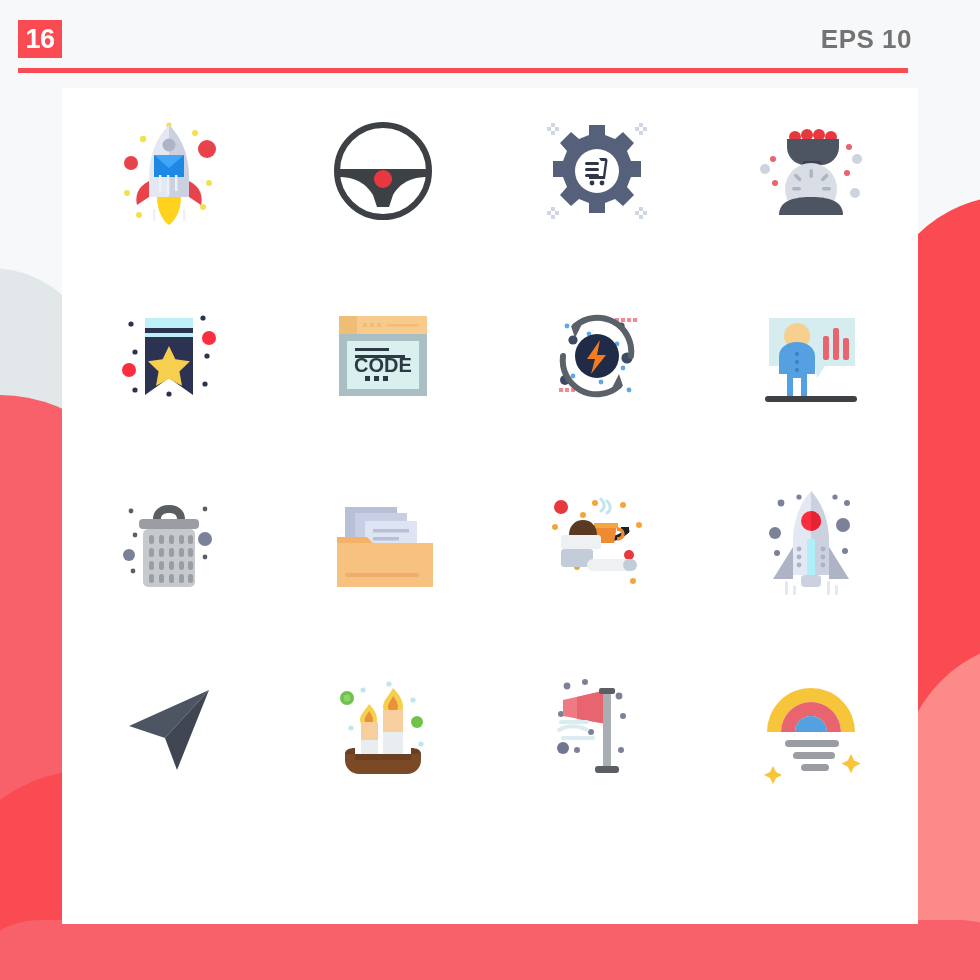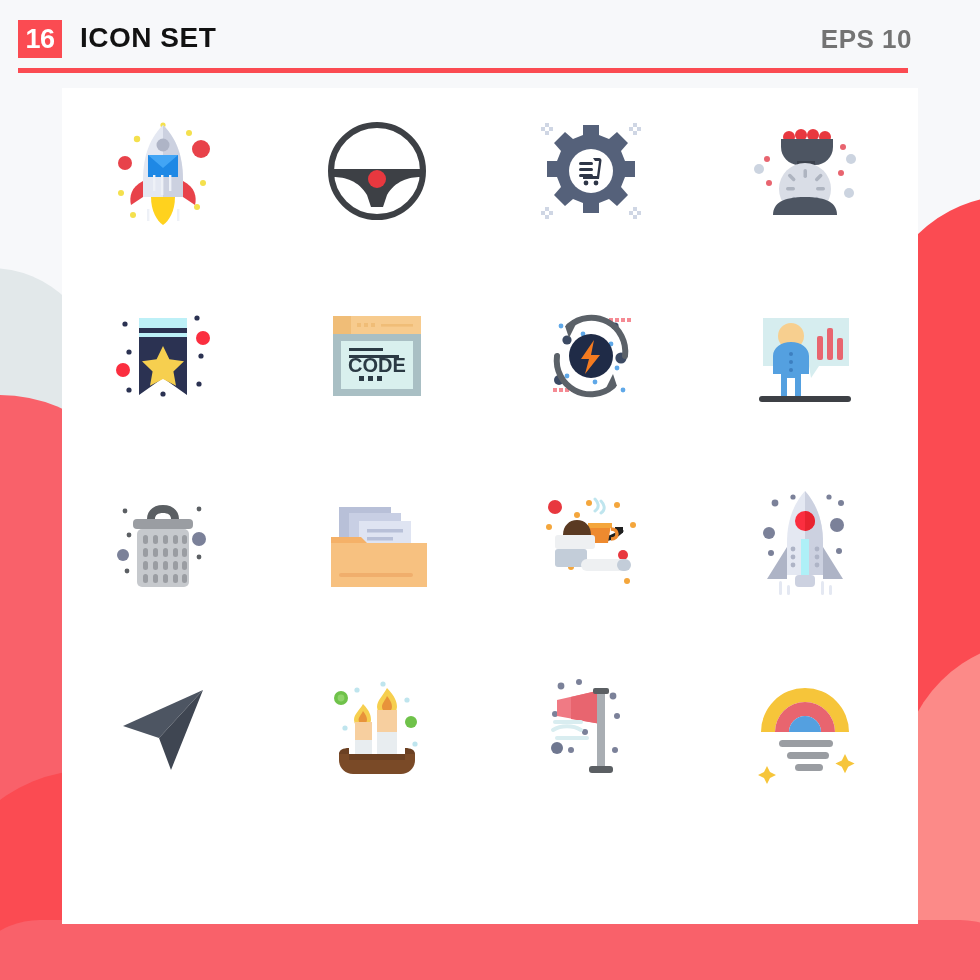--- a/index.html
+++ b/index.html
@@ -68,21 +68,21 @@
     font-size:26px;font-weight:bold;color:#737373;
     letter-spacing:0.5px;
   }
   #header-rule{
     position:absolute;left:18px;top:68px;width:890px;height:5px;
     background:#fb4b52;
   }
 
   
   #grid{
-    position:absolute;left:56px;top:78px;
+    position:absolute;left:62px;top:78px;
     width:768px;height:846px;
     display:grid;
     grid-template-columns:repeat(4,214px);
     grid-template-rows:repeat(4,185px);
     align-content:start;
   }
   .cell{
     position:relative;
     display:flex;align-items:center;justify-content:center;
   }
@@ -97,21 +97,20 @@
   <div class="blob" id="blob-coral-left"></div>
   <div class="blob" id="blob-coral-left2"></div>
   <div class="blob" id="blob-coral-right"></div>
   <div class="blob" id="blob-coral-right2"></div>
   <div class="blob" id="blob-bottom"></div>
 
   <div id="sheet"></div>
 
   <div id="header">
     <div id="count-badge">16</div>
-    <div id="set-title">ICON SET</div>
     <div id="eps-label">EPS 10</div>
   </div>
   <div id="header-rule"></div>
 
   <div id="grid">
 
     <div class="cell">
       <svg width="120" height="120" viewBox="0 0 120 120">
         <circle cx="98" cy="38" r="9" fill="#e8424a"></circle>
         <circle cx="22" cy="52" r="7" fill="#e8424a"></circle>

